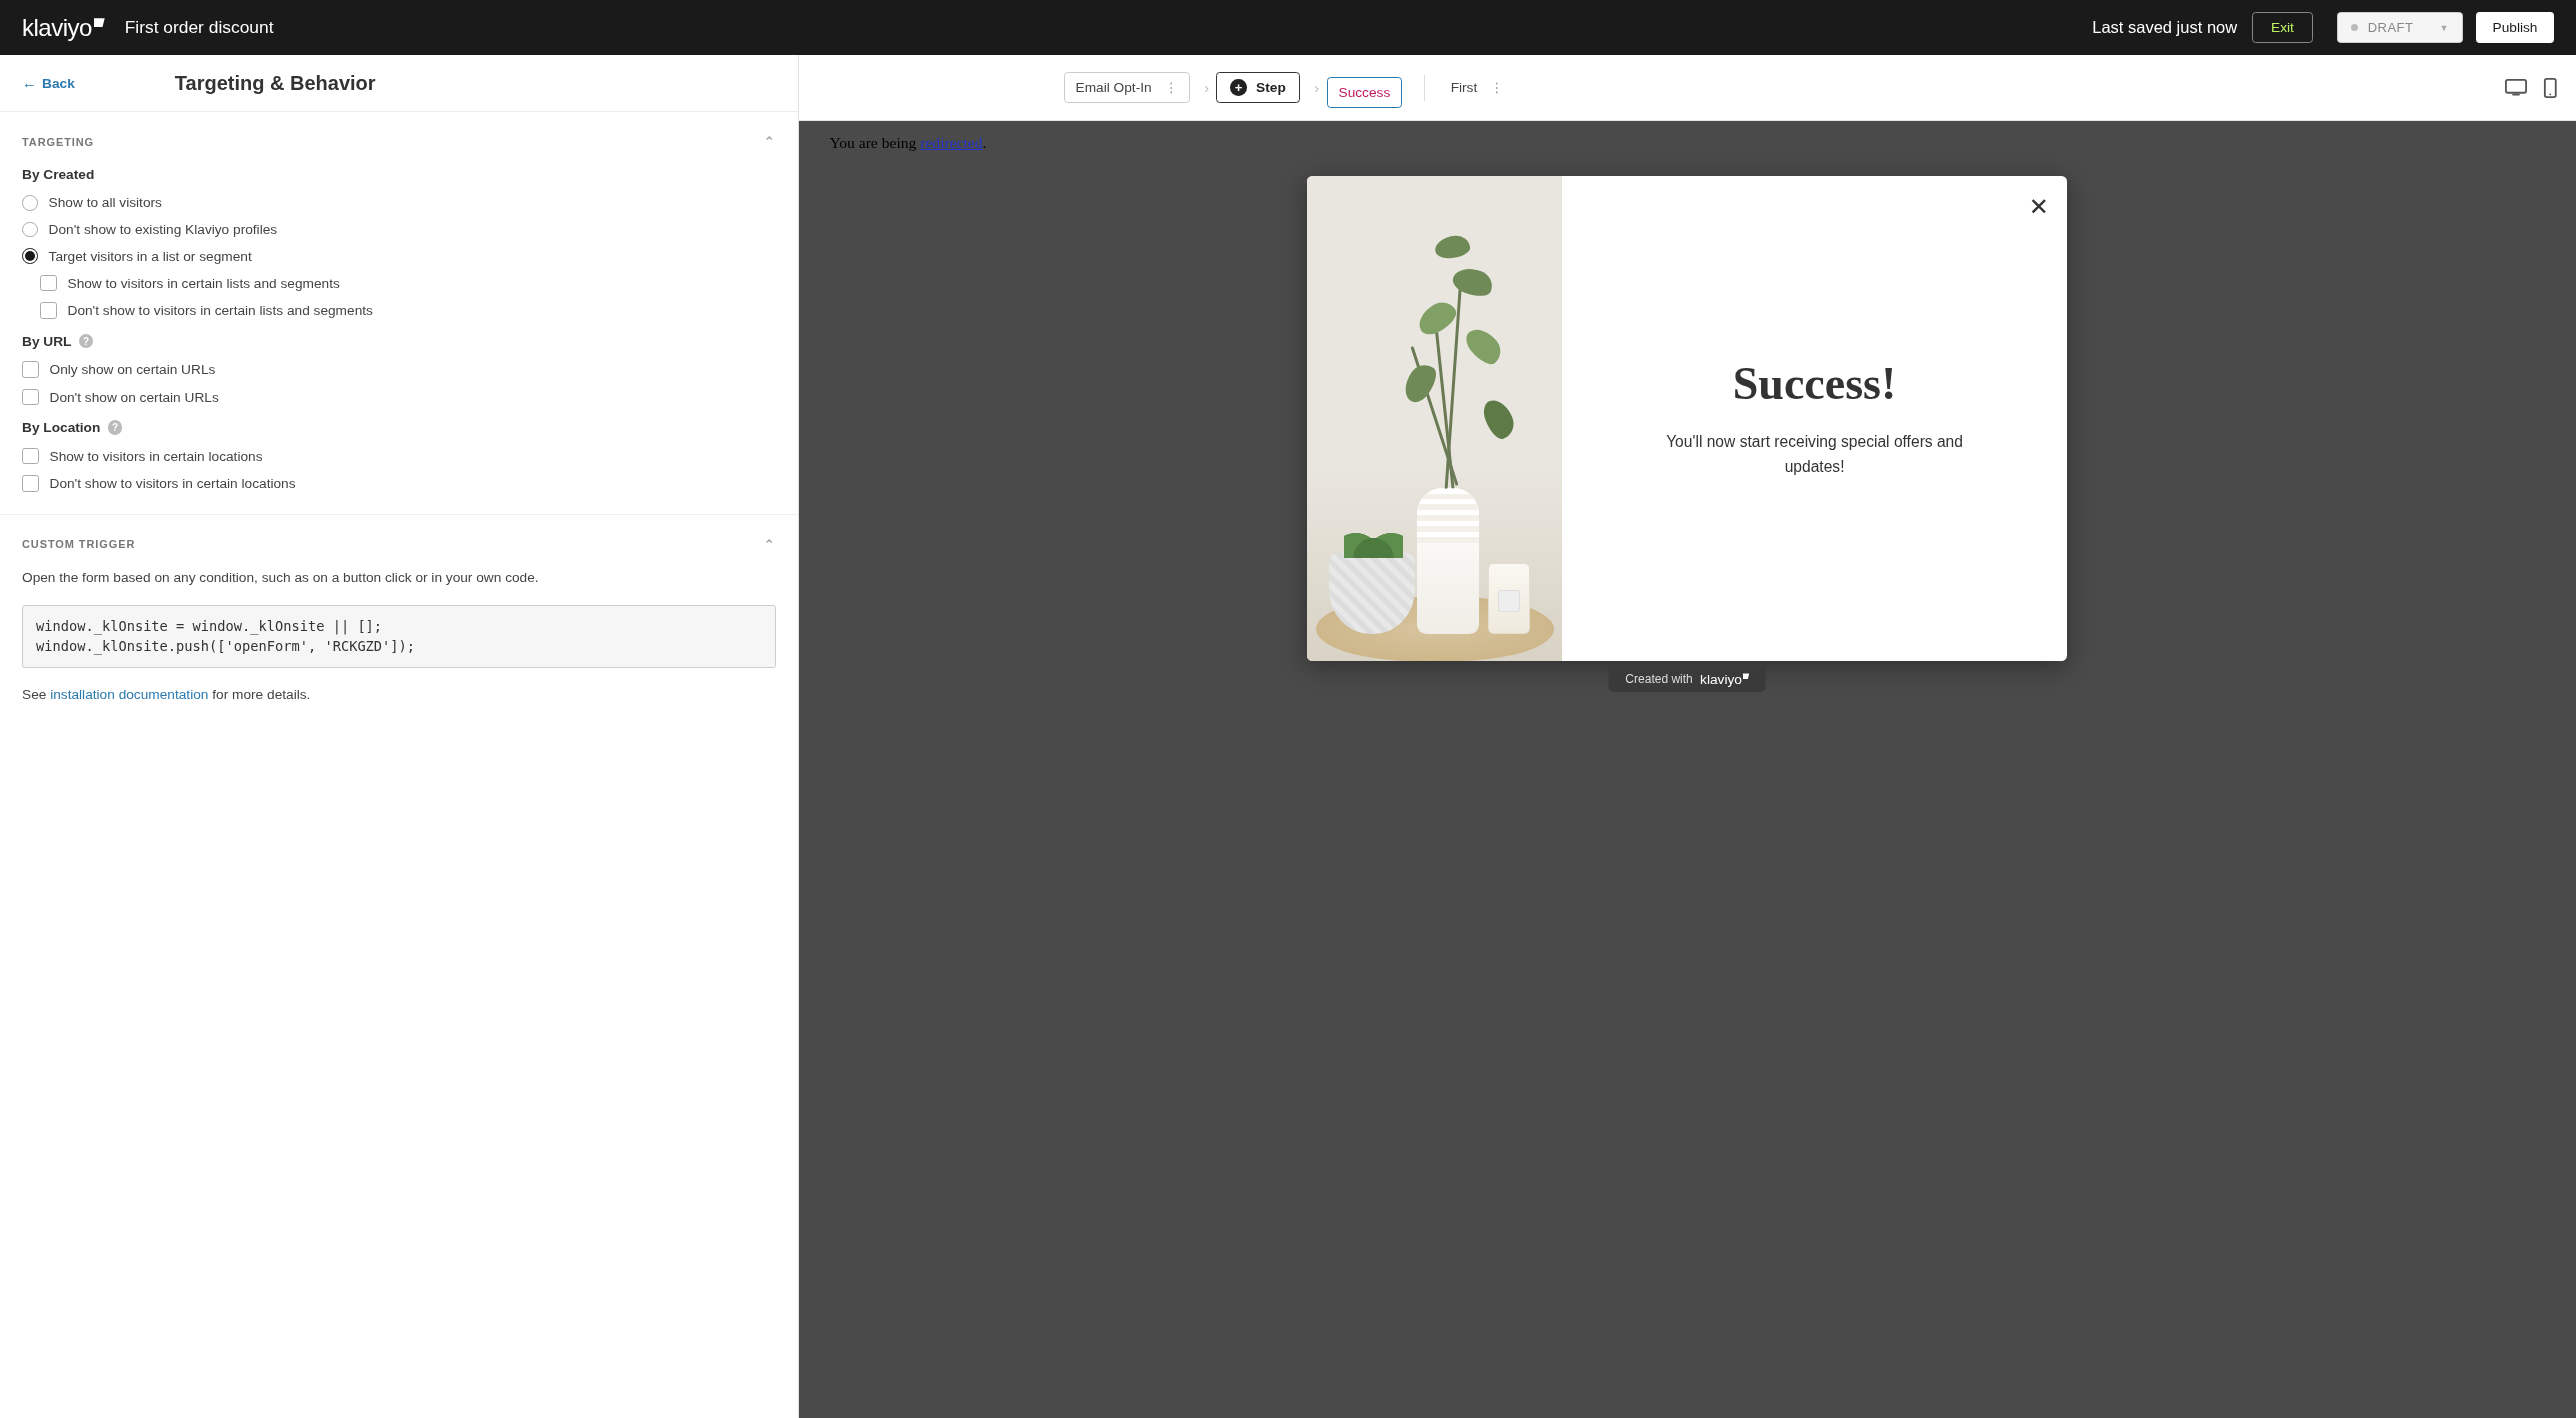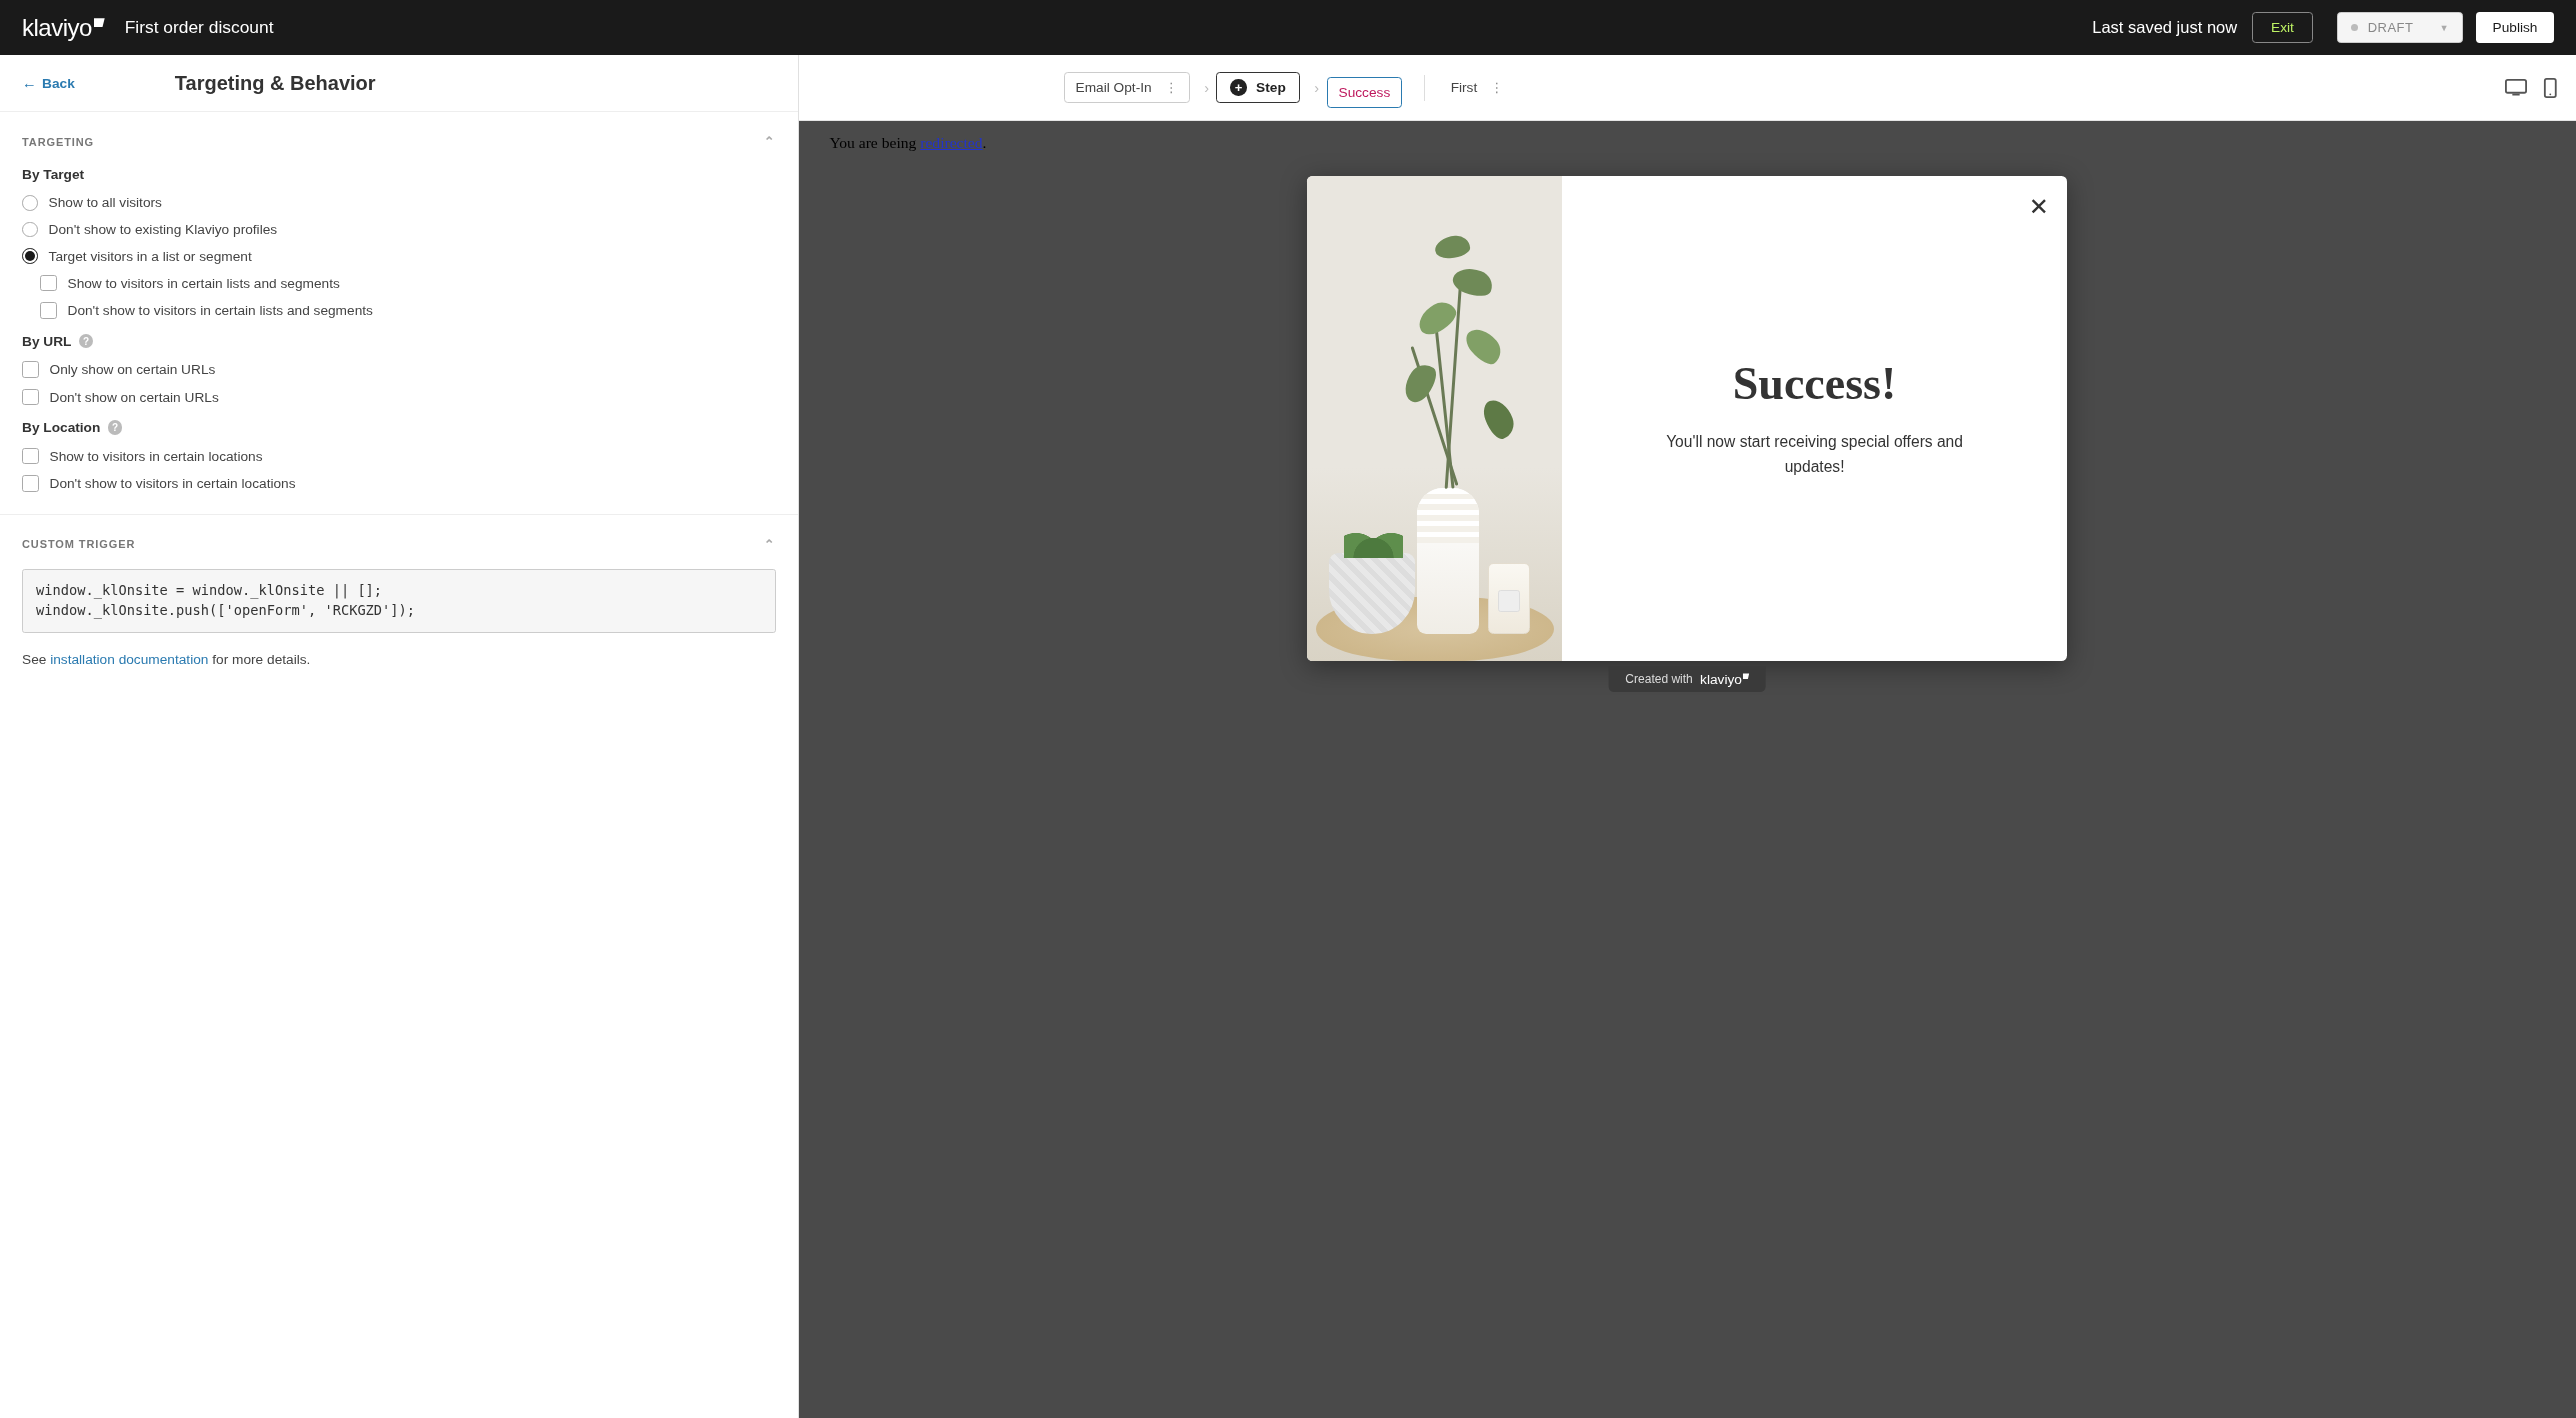--- a/index.html
+++ b/index.html
@@ -130,21 +130,21 @@
         </a>
         <div class="panel-title">Targeting &amp; Behavior</div>
       </div>
 
       <div class="sidebar-scroll">
         <div class="section-head">
           <span>TARGETING</span>
           <span class="chev">⌃</span>
         </div>
 
-        <div class="group-label">By Target</div>
+        <div class="group-label">By Created</div>
         <div class="radio-row">
           <span class="radio"></span>
           <span>Show to all visitors</span>
         </div>
         <div class="radio-row">
           <span class="radio"></span>
           <span>Don't show to existing Klaviyo profiles</span>
         </div>
         <div class="radio-row">
           <span class="radio selected"></span>
@@ -184,20 +184,21 @@
           <span class="checkbox"></span>
           <span>Don't show to visitors in certain locations</span>
         </div>
 
         <div class="section-divider"></div>
 
         <div class="section-head">
           <span>CUSTOM TRIGGER</span>
           <span class="chev">⌃</span>
         </div>
+        <div class="trigger-desc">Open the form based on any condition, such as on a button click or in your own code.</div>
         <div class="code-box">window._klOnsite = window._klOnsite || [];
 window._klOnsite.push(['openForm', 'RCKGZD']);</div>
         <div class="doc-line">
           <span>See </span><a>installation documentation</a><span> for more details.</span>
         </div>
       </div>
     </div>
 
     <div class="canvas-wrap">
       <div class="step-bar">

